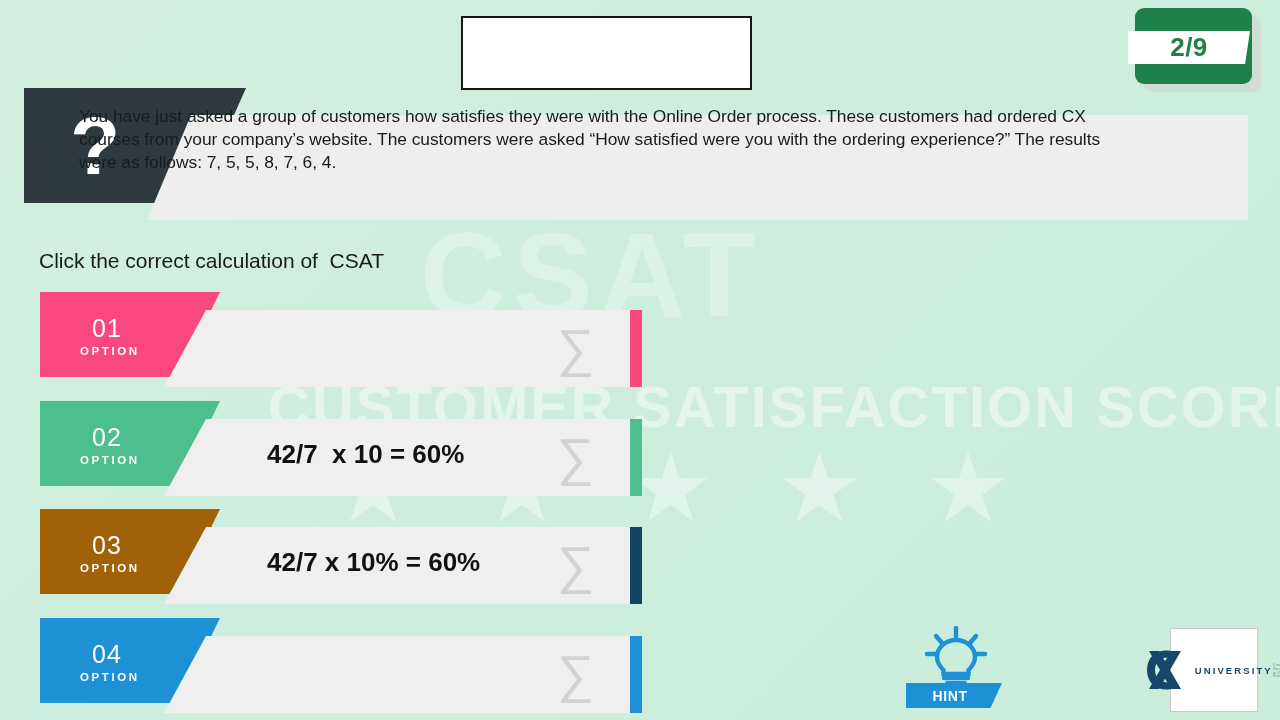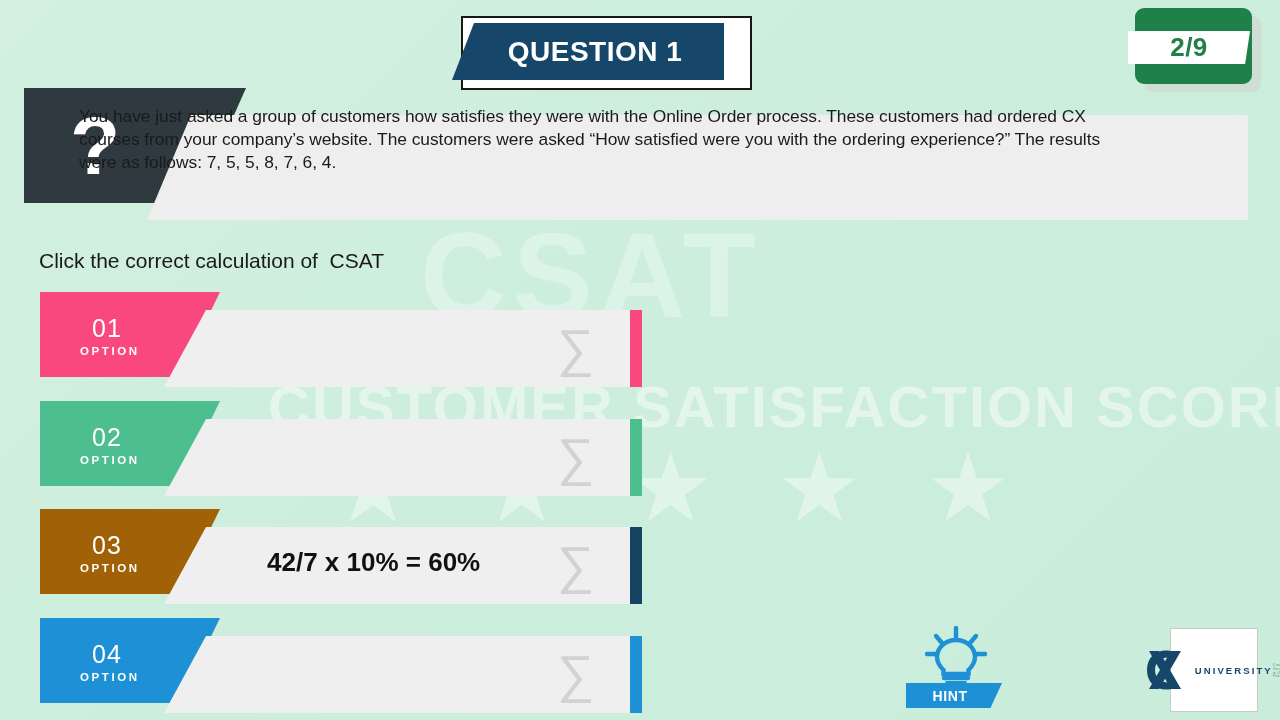--- a/index.html
+++ b/index.html
@@ -159,23 +159,20 @@
 </style>
 </head>
 <body>
 
 <div class="wm-csat">CSAT</div>
 <div class="wm-line">CUSTOMER SATISFACTION SCORES</div>
 <div class="wm-stars">★ ★ ★ ★ ★</div>
 
 <div class="title-wrap">
   <div class="title-frame"></div>
-  <div class="title-banner">
-    <span>QUESTION 1</span>
-  </div>
 </div>
 
 <div class="counter-wrap">
   <div class="counter-shadow"></div>
   <div class="counter-box"></div>
   <div class="counter-ribbon">
     <span>2/9</span>
   </div>
 </div>
 
@@ -199,20 +196,21 @@
         <span class="opt-sigma">∑</span>
       </div>
       <div class="opt-bar" style="background:#f9487e"></div>
     </div>
     <div class="opt" style="top: 401px;">
       <div class="opt-tag" style="background:#4dbe8e">
         <span class="num">02</span>
         <span class="lbl">OPTION</span>
       </div>
       <div class="opt-panel">
+        <span class="opt-text">42/7  x 10 = 60%</span>
         <span class="opt-sigma">∑</span>
       </div>
       <div class="opt-bar" style="background:#4dbe8e"></div>
     </div>
     <div class="opt" style="top: 509px;">
       <div class="opt-tag" style="background:#a16207">
         <span class="num">03</span>
         <span class="lbl">OPTION</span>
       </div>
       <div class="opt-panel">

